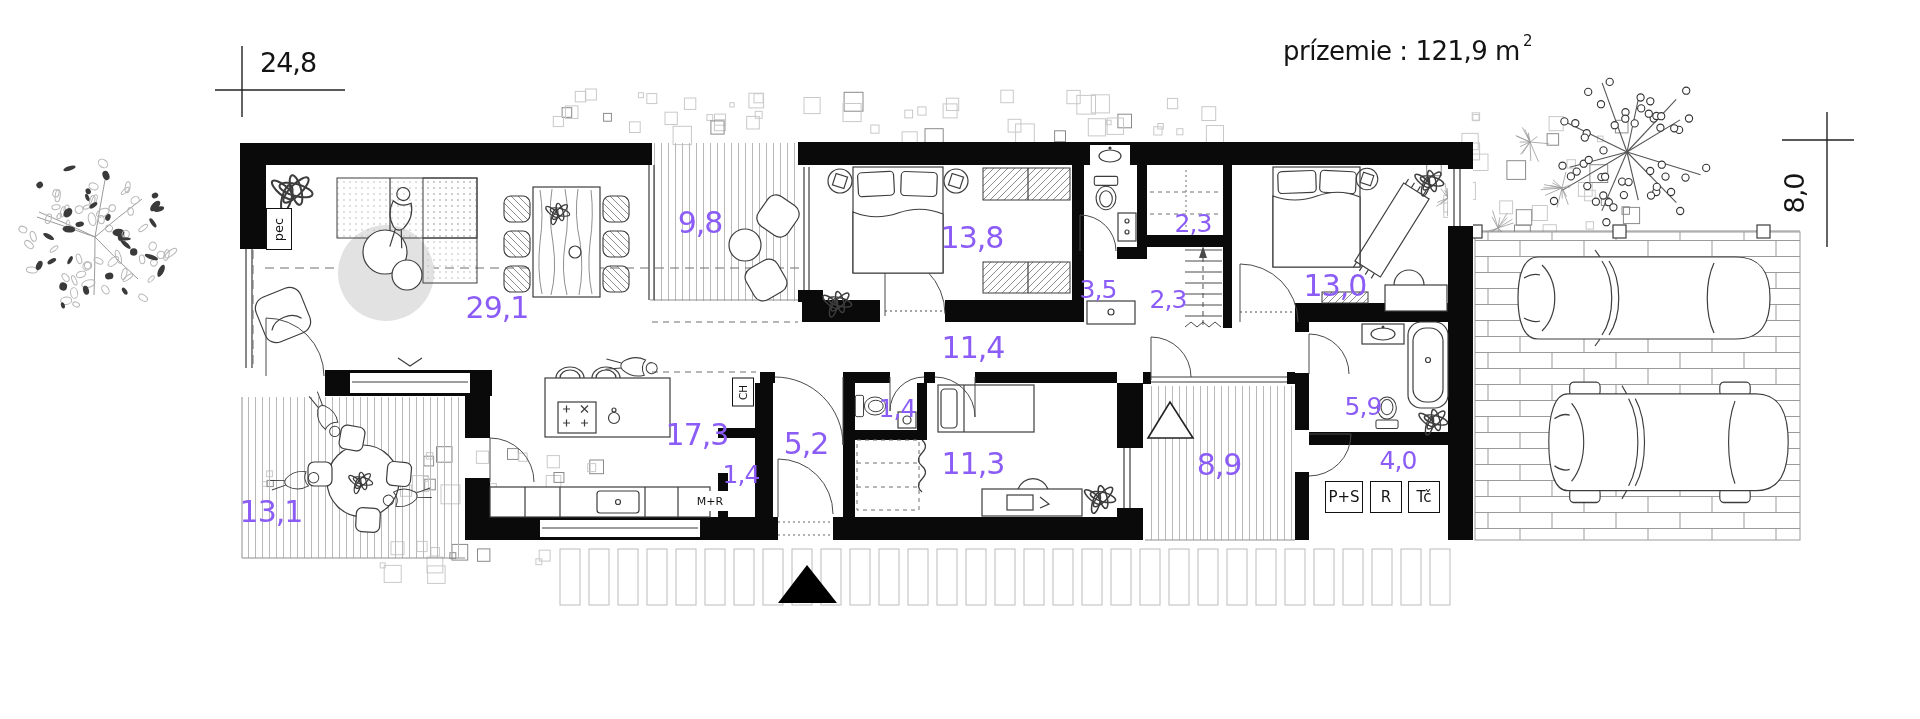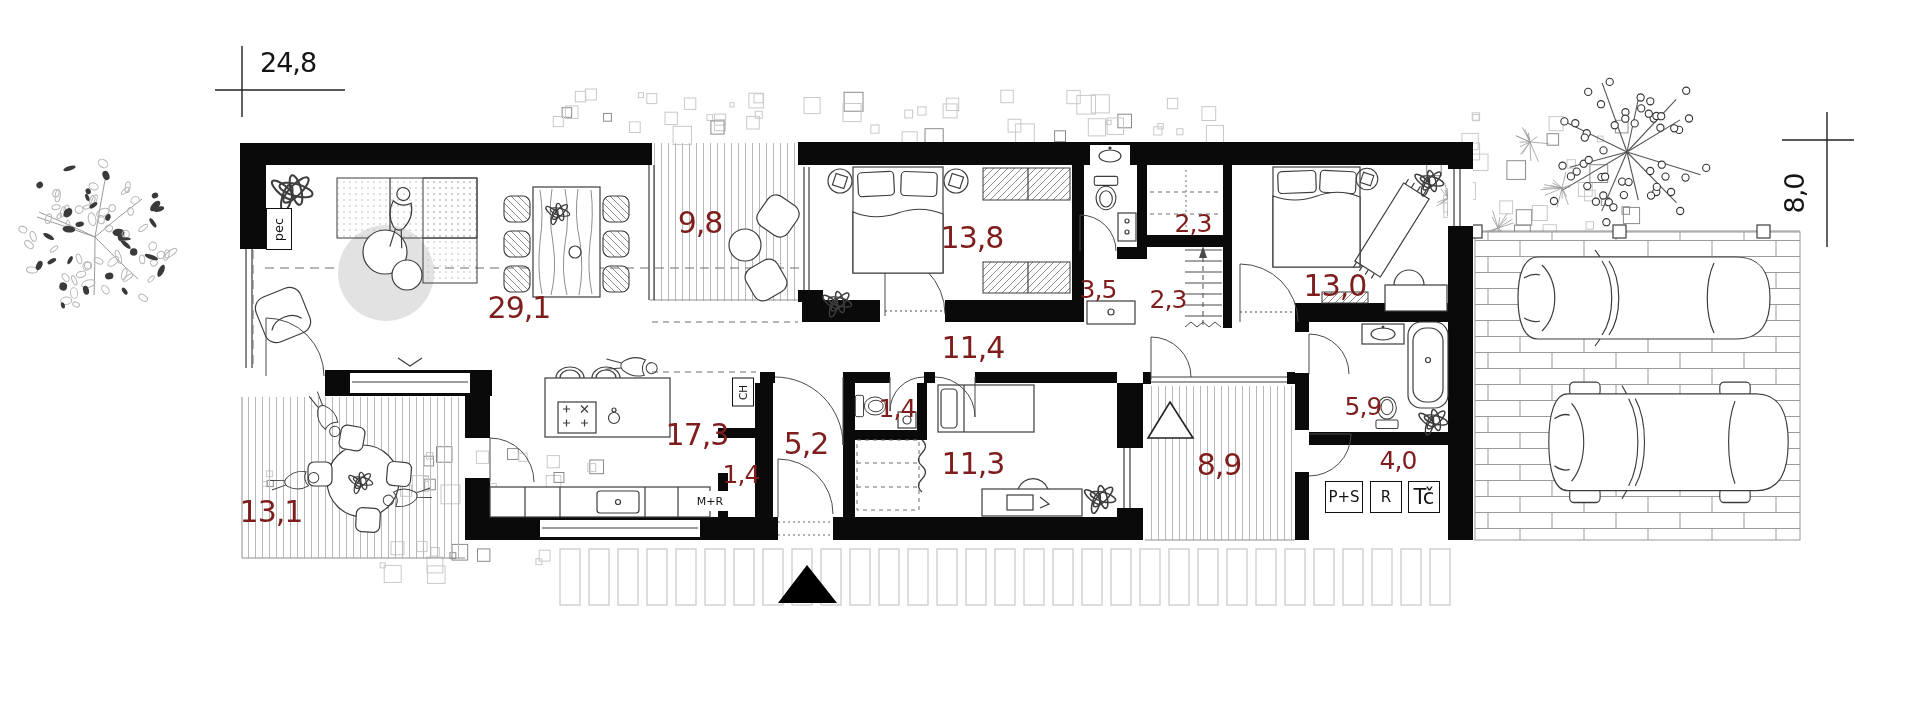--- a/index.html
+++ b/index.html
@@ -1,20 +1,20 @@
 <!DOCTYPE html>
 <html><head>
 <meta charset="utf-8">
 <style>
   html,body{margin:0;padding:0;background:#fff;}
   #stage{position:relative;width:1920px;height:719px;background:#fff;overflow:hidden;
          font-family:"DejaVu Sans",sans-serif;color:#141414;}
   svg{position:absolute;left:0;top:0;}
   .lbl{position:absolute;transform:translate(-50%,-50%);font-size:30px;letter-spacing:-1px;
-       white-space:nowrap;color:#7f1d1d;}
+       white-space:nowrap;color:#8b5cf6;}
   .sm{font-size:25px;margin-top:6px;}
   .rot{transform:translate(-50%,-50%) rotate(-90deg);}
   .box{position:absolute;transform:translate(-50%,-50%);display:flex;align-items:center;
        justify-content:center;border:1.5px solid #111;background:#fff;white-space:nowrap;}
   #title{position:absolute;left:1283px;top:36px;font-size:26px;letter-spacing:-.5px;}
   #title sup{font-size:15px;position:relative;top:-4px;left:3px;}
   #dim-w{position:absolute;left:260px;top:47px;font-size:27px;letter-spacing:-1px;}
   #dim-h{position:absolute;left:1775px;top:178px;font-size:27px;letter-spacing:-1px;
          transform:rotate(-90deg);transform-origin:center;}
   .wall{fill:#0a0a0a;}
@@ -706,24 +706,25 @@
   </g>
 
   <g stroke="#222" stroke-width="1.4">
     <path d="M215,90 H345"></path>
         <path d="M242,46 V117"></path>
     <path d="M1827,112 V247"></path>
         <path d="M1782,140 H1854"></path>
   </g>
 </svg>
 
+<div id="title"><span>prízemie : 121,9 m</span><sup>2</sup></div>
 <div id="dim-w">24,8</div>
 <div id="dim-h">8,0</div>
 
-<div class="lbl" style="left:519px;top:307px">29,1</div>
+<div class="lbl" style="left:497px;top:307px">29,1</div>
 <div class="lbl" style="left:700px;top:222px">9,8</div>
 <div class="lbl" style="left:972px;top:237px">13,8</div>
 <div class="lbl sm" style="left:1193px;top:217px">2,3</div>
 <div class="lbl sm" style="left:1098px;top:283px">3,5</div>
 <div class="lbl sm" style="left:1168px;top:293px">2,3</div>
 <div class="lbl" style="left:1335px;top:285px">13,0</div>
 <div class="lbl" style="left:973px;top:347px">11,4</div>
 <div class="lbl sm" style="left:1363px;top:400px">5,9</div>
 <div class="lbl" style="left:697px;top:434px">17,3</div>
 <div class="lbl sm" style="left:741px;top:468px">1,4</div>
@@ -742,17 +743,17 @@
     </div>
 <div class="box" style="left:710px;top:501px;width:36px;height:20px;border:none;font-weight:normal;font-size:11px">
       <span>M+R</span>
     </div>
 <div class="box" style="left:1344px;top:497px;width:36px;height:30px;font-size:15px">
       <span>P+S</span>
     </div>
 <div class="box" style="left:1386px;top:497px;width:30px;height:30px;font-size:15px">
       <span>R</span>
     </div>
-<div class="box" style="left:1424px;top:497px;width:30px;height:30px;font-size:21px">
+<div class="box" style="left:1424px;top:497px;width:30px;height:30px;font-size:15px">
       <span>Tč</span>
     </div>
 
 </div>
 
 </body></html>

